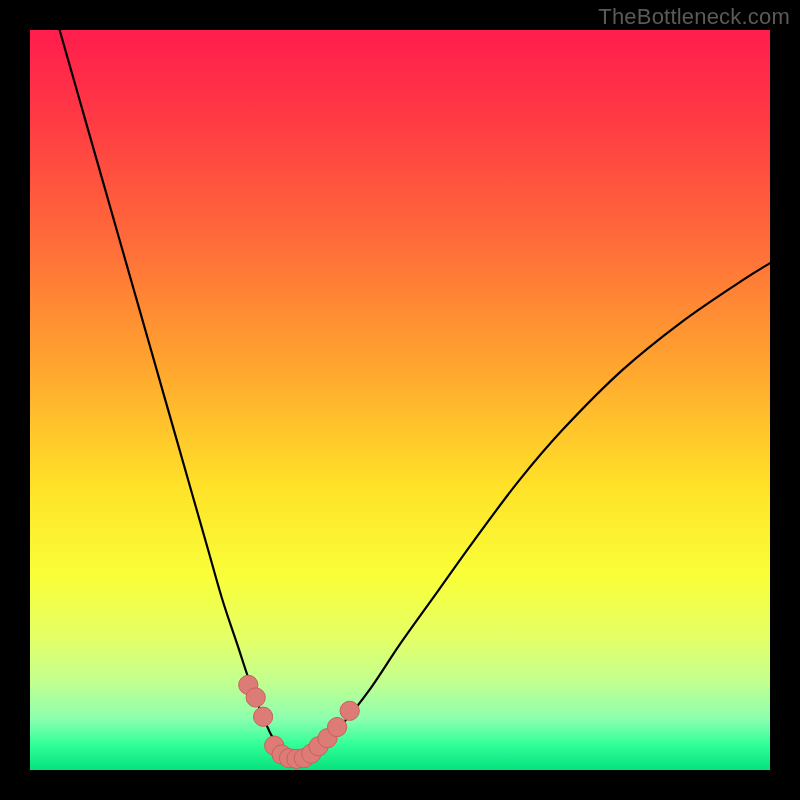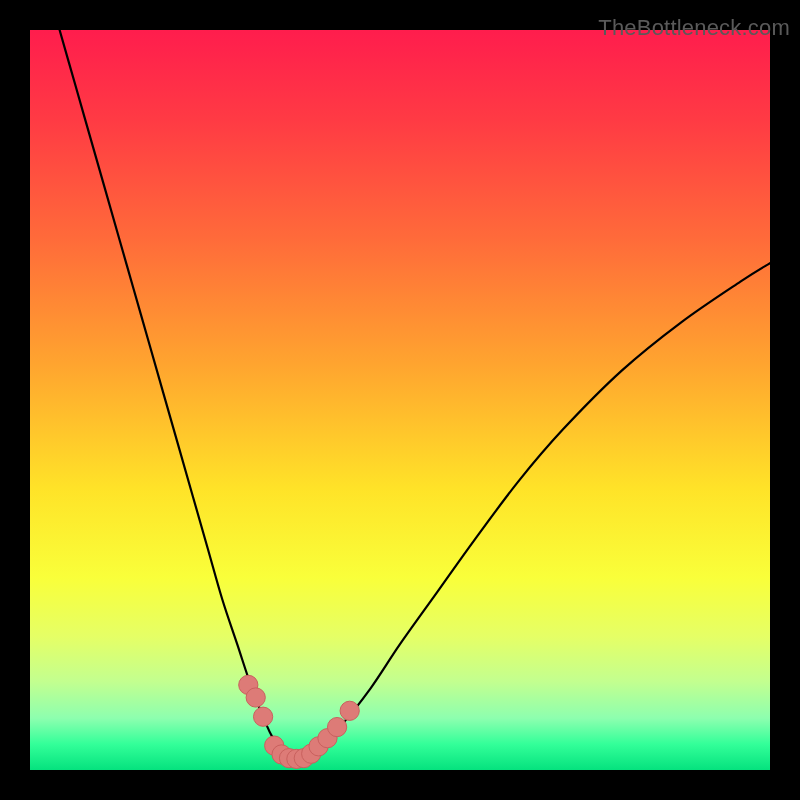--- a/index.html
+++ b/index.html
@@ -12,21 +12,21 @@
     overflow: hidden;
   }
   .frame {
     position: relative;
     width: 800px;
     height: 800px;
     background: #000;
   }
   .watermark {
     position: absolute;
-    top: 15px;
+    top: 4px;
     right: 10px;
     color: #5a5a5a;
     font-size: 22px;
     font-weight: 500;
     letter-spacing: 0.2px;
     z-index: 5;
   }
   svg.plot {
     position: absolute;
     left: 0;

